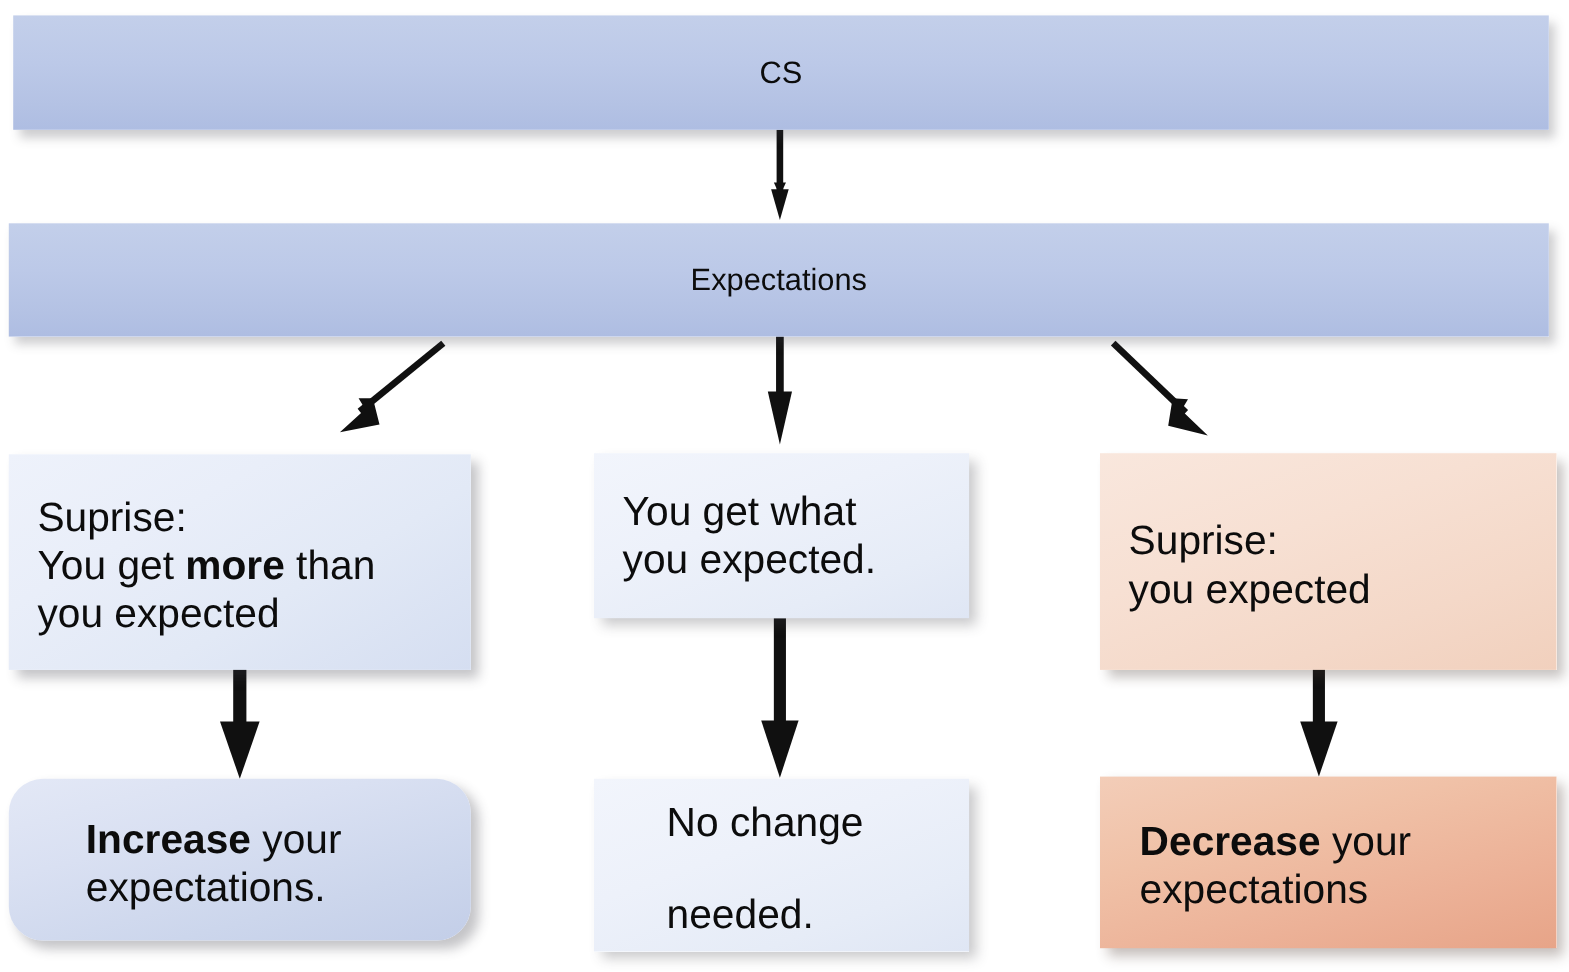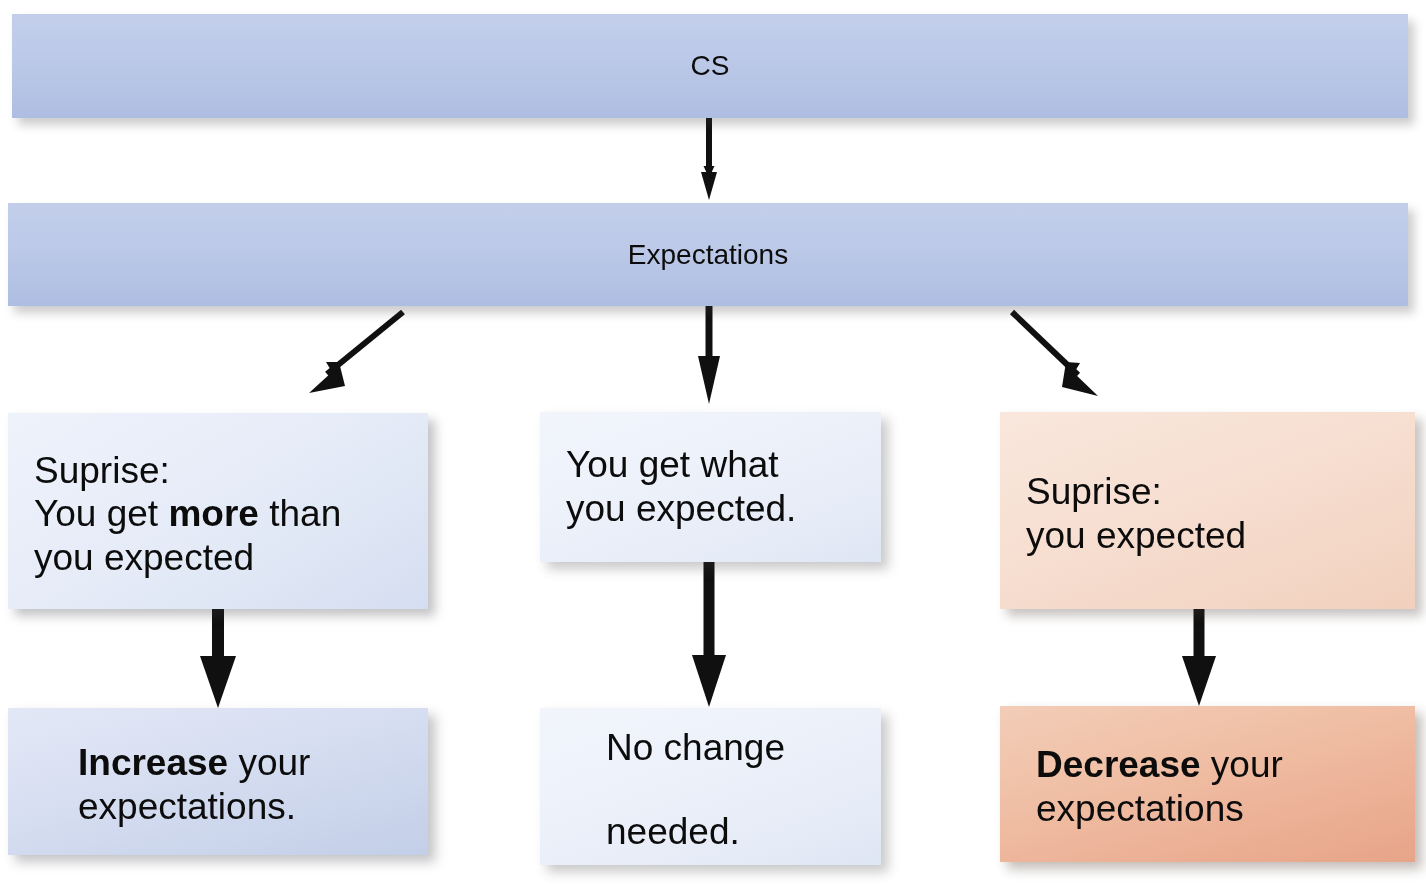--- a/index.html
+++ b/index.html
@@ -61,20 +61,21 @@
   }
   .box.peach-light {
     background: linear-gradient(160deg, #f9e7dd 0%, #f7e0d3 38%, #f4d8c8 72%, #f1d0bd 100%);
     box-shadow: 7px 7px 10px rgba(70,55,50,0.30);
   }
 
   
   .box.blue-strong {
     background: linear-gradient(165deg, #e3e8f6 0%, #d9e0f2 35%, #ccd6ec 72%, #c3cee8 100%);
     box-shadow: 7px 7px 11px rgba(60,60,70,0.30);
+    border-radius: 31px;
   }
   .box.peach-strong {
     background: linear-gradient(165deg, #f3cdb8 0%, #f0c1a7 34%, #ecb197 70%, #e7a488 100%);
     box-shadow: 7px 7px 11px rgba(70,50,40,0.32);
   }
 
   .node b { font-weight: bold; }
 
   
   #arrows {

